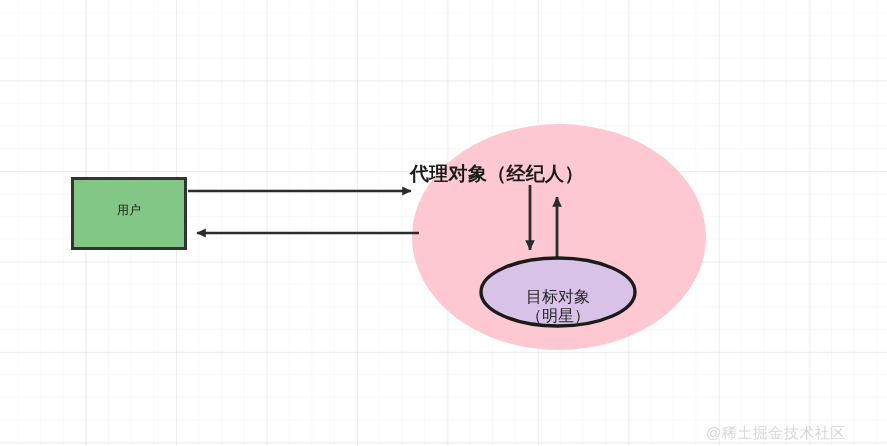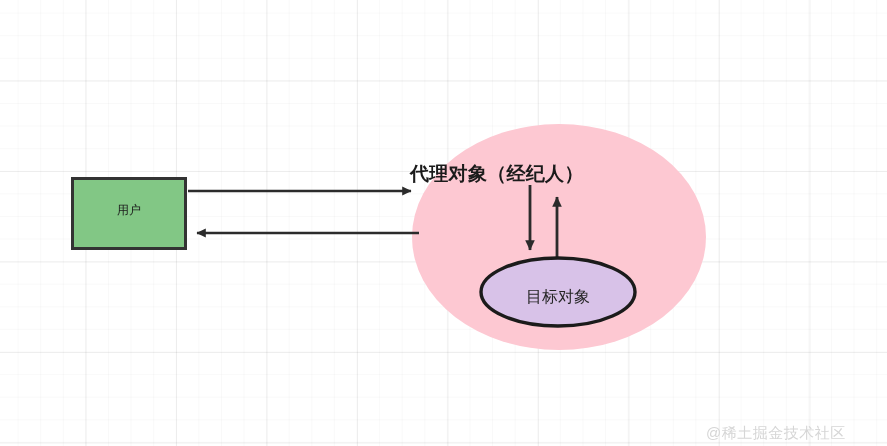--- a/index.html
+++ b/index.html
@@ -116,17 +116,18 @@
 
     <ellipse cx="558" cy="292" rx="77" ry="34" fill="#d8c2e8" stroke="#1b1b1b" stroke-width="3.4"></ellipse>
   </svg>
 
   <div class="lbl" id="user-label">用户</div>
 
   <div class="lbl" id="proxy-label">代理对象（经纪人）</div>
 
   <div class="lbl" id="target-label">
     <span>目标对象</span>
+    <span class="line2">（明星）</span>
   </div>
 
   <div id="watermark">@稀土掘金技术社区</div>
 
 </div>
 
 </body></html>

